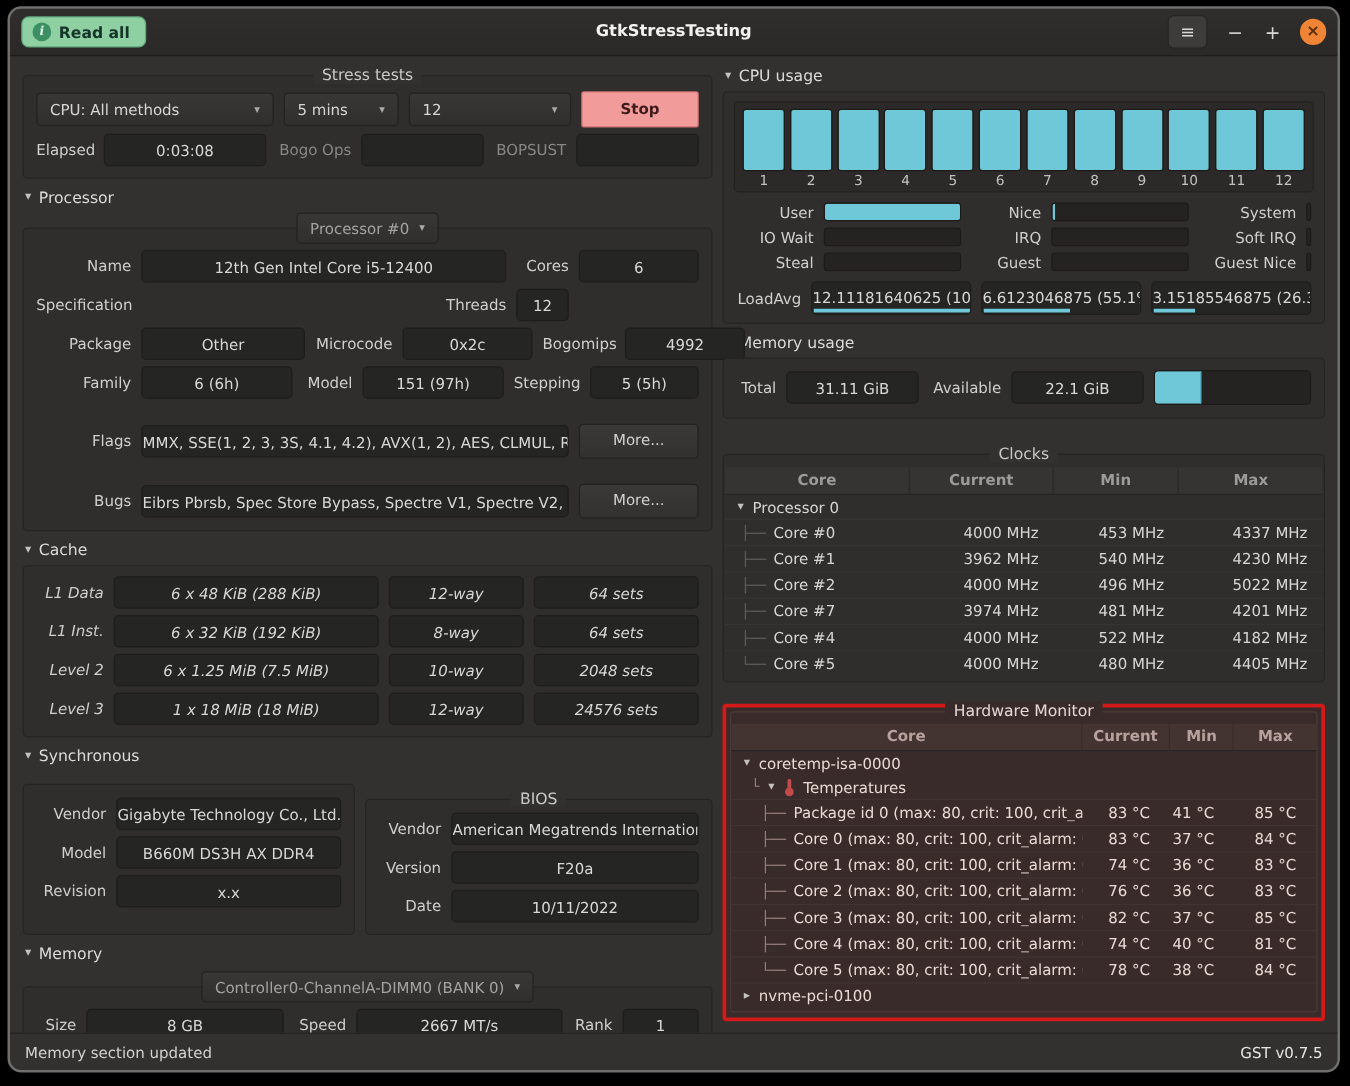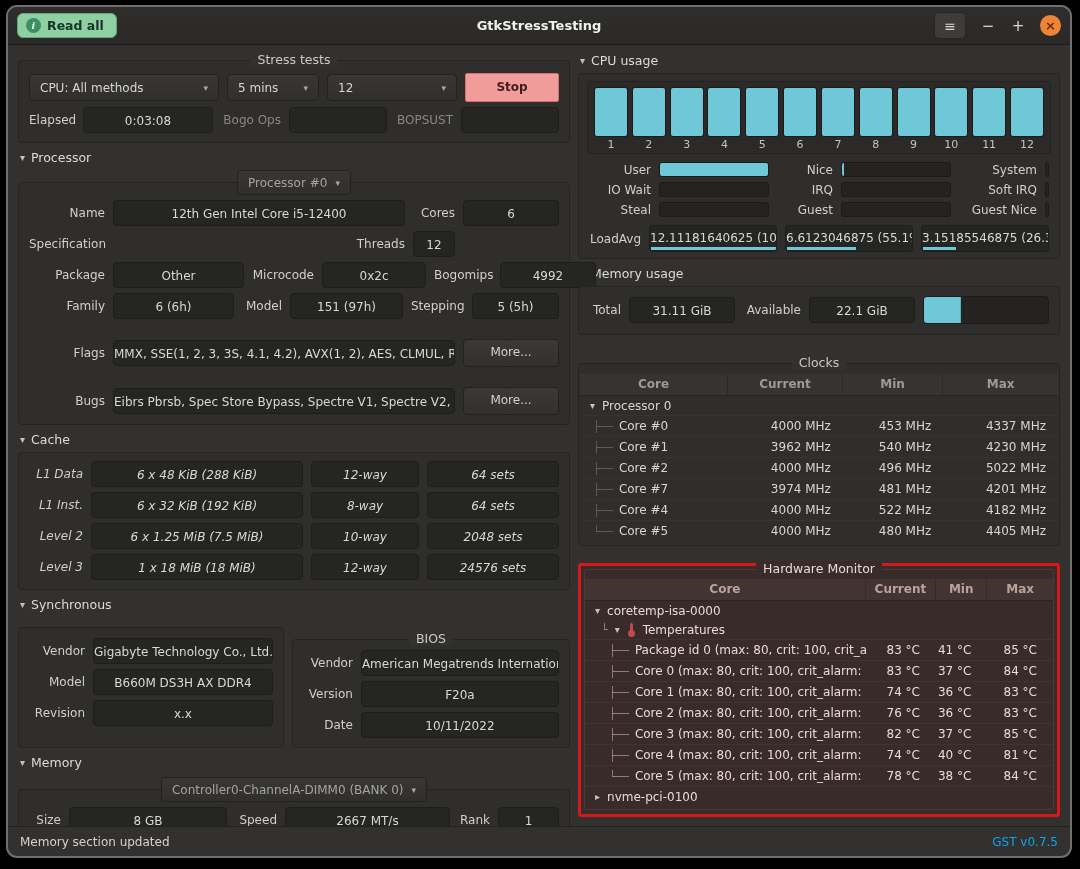--- a/index.html
+++ b/index.html
@@ -133,21 +133,21 @@
   .hw-frame .num{padding-right:16px;}
   .thermo{width:9px;height:14px;position:relative;display:inline-block;}
   .thermo::before{content:"";position:absolute;left:3px;top:0;width:3px;height:9px;
                   background:#c14a4a;border-radius:2px;}
   .thermo::after{content:"";position:absolute;left:1px;bottom:0;width:7px;height:7px;
                  background:#c14a4a;border-radius:50%;}
   
   .statusbar{height:29px;flex:0 0 29px;border-top:1px solid #232120;display:flex;
              align-items:center;justify-content:space-between;padding:0 12px;}
   .status-l{color:#d2d2ce;}
-  .status-r{color:#0ea5e9;}
+  .status-r{color:#e5e5e5;}
 </style>
 </head>
 <body>
 
 <div class="window">
 
   <div class="headerbar">
     <div class="btn-readall">
       <span class="info-icon">i</span>
       <span>Read all</span>

